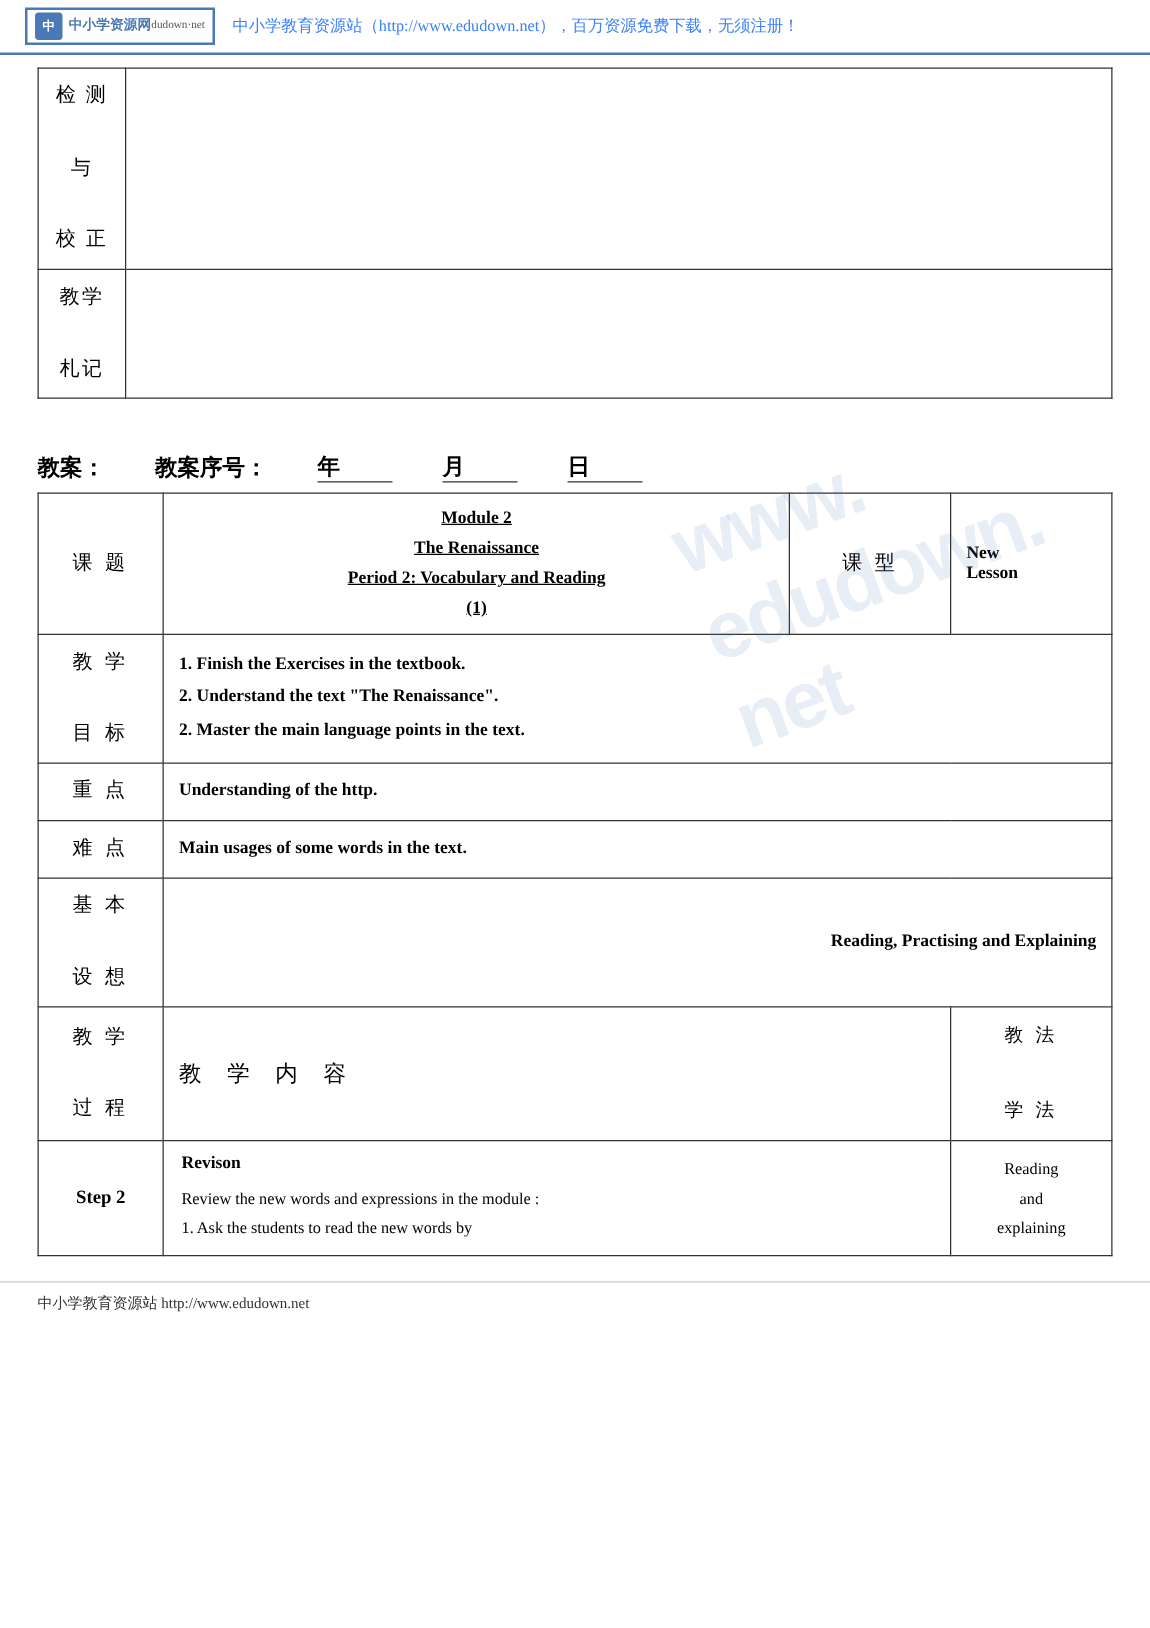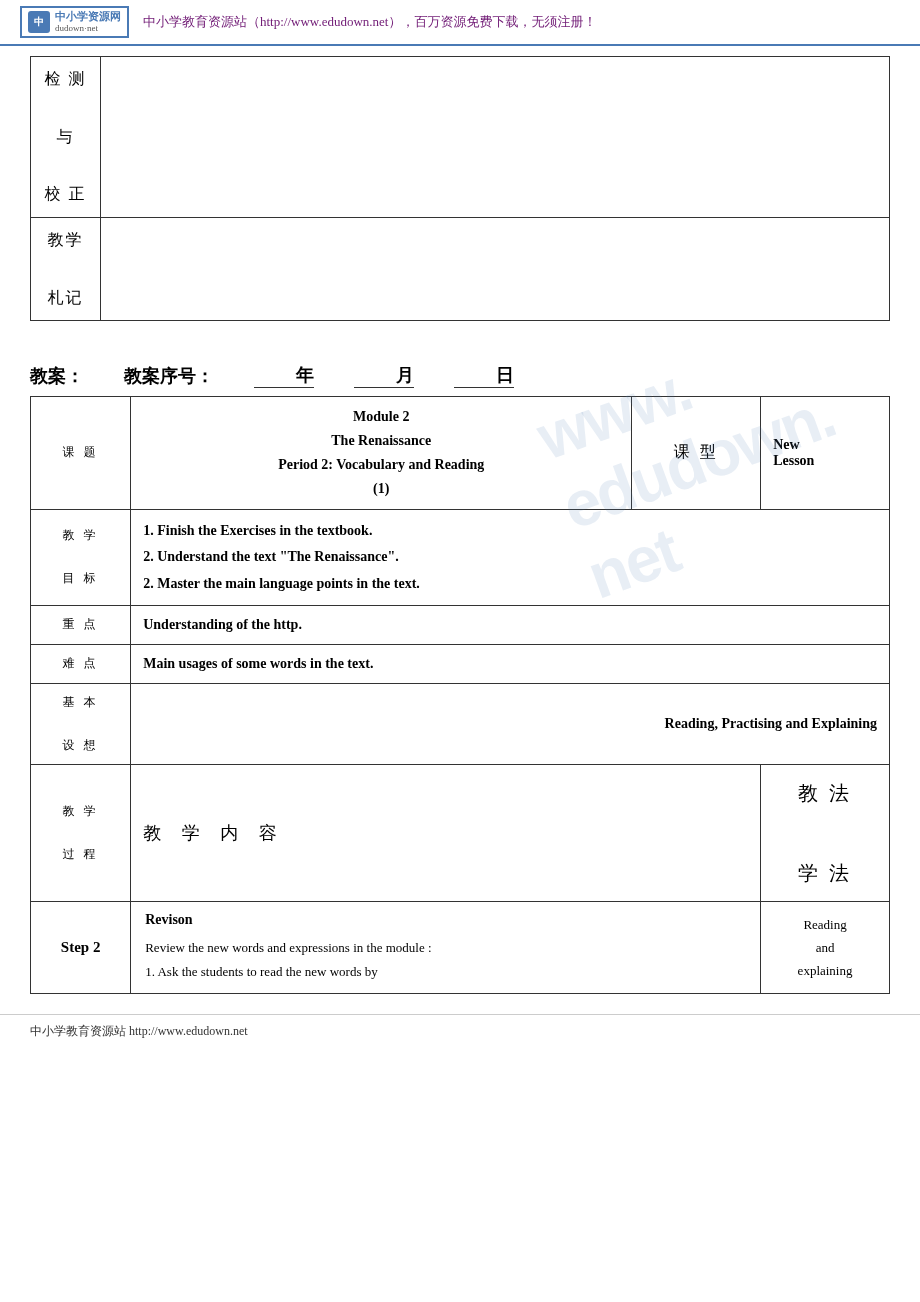--- a/index.html
+++ b/index.html
@@ -36,35 +36,35 @@
       margin-right: 5px;
       display: flex;
       align-items: center;
       justify-content: center;
       color: #fff;
       font-size: 10px;
       font-weight: bold;
     }
     .logo-text-block {
       display: flex;
-      flex-direction: column;
+      flex-direction: row;
       line-height: 1.2;
     }
     .logo-cn {
       font-size: 11px;
       color: #4a7ab5;
       font-weight: bold;
     }
     .logo-en {
       font-size: 9px;
       color: #555;
     }
     .header-text {
       font-size: 13px;
-      color: #701a75;
+      color: #3b82f6;
     }
 
     
     .watermark {
       position: absolute;
       top: 350px;
       right: 80px;
       font-size: 64px;
       color: rgba(74, 122, 181, 0.13);
       font-weight: bold;
@@ -102,21 +102,20 @@
     }
 
     
     .jiaoan-section {
       padding: 30px 30px 8px 30px;
       display: flex;
       align-items: center;
       gap: 40px;
       font-size: 18px;
       font-weight: bold;
-      text-align: right;
     }
     .jiaoan-label {
       font-size: 18px;
       font-weight: bold;
     }
     .jiaoan-value {
       font-size: 18px;
       font-weight: bold;
       min-width: 60px;
       border-bottom: 1px solid #333;
@@ -132,21 +131,21 @@
       border: 1.5px solid #333;
     }
     .lesson-table td {
       border: 1.5px solid #333;
       padding: 8px 12px;
       vertical-align: middle;
     }
     .cell-label {
       width: 70px;
       text-align: center;
-      font-size: 12px;
+      font-size: 16px;
       letter-spacing: 3px;
       line-height: 1.8;
     }
     .cell-label-bold {
       font-weight: bold;
       font-size: 15px;
       letter-spacing: 0;
     }
     .module-cell {
       text-align: center;
@@ -179,21 +178,21 @@
       padding: 20px 12px;
     }
     .guocheng-header-center {
       text-align: left;
       font-size: 18px;
       letter-spacing: 8px;
       padding: 18px 12px;
     }
     .jiaof-cell {
       text-align: center;
-      font-size: 20px;
+      font-size: 15px;
       letter-spacing: 3px;
       line-height: 2;
     }
     .step1-content {
       font-size: 13px;
       line-height: 1.8;
       text-align: justify;
     }
     .step1-method {
       text-align: center;
@@ -255,21 +254,21 @@
 </div>
 
 <div class="main-section">
   <table class="lesson-table">
 
     <tbody>
         <tr>
       <td class="cell-label">
         课&nbsp;题
       </td>
-      <td class="module-cell" style="width:350px;">
+      <td class="module-cell" style="width:350px;text-decoration:underline;">
         <span>Module 2</span><br>
         <span>The Renaissance</span><br>
         <span>Period 2: Vocabulary and Reading</span><br>
         <span>(1)</span>
       </td>
       <td class="keti-type-cell" style="width:90px;">课&nbsp;型</td>
       <td class="lesson-type-cell" style="width:90px;">
         New<br>Lesson
       </td>
     </tr>

